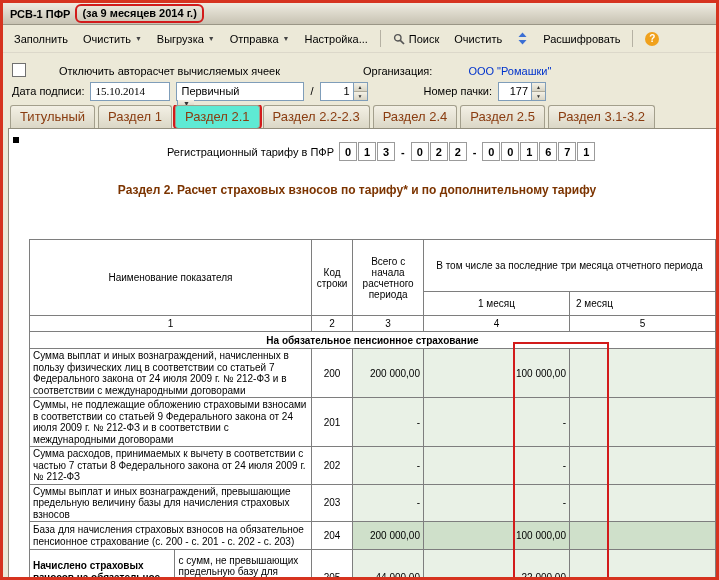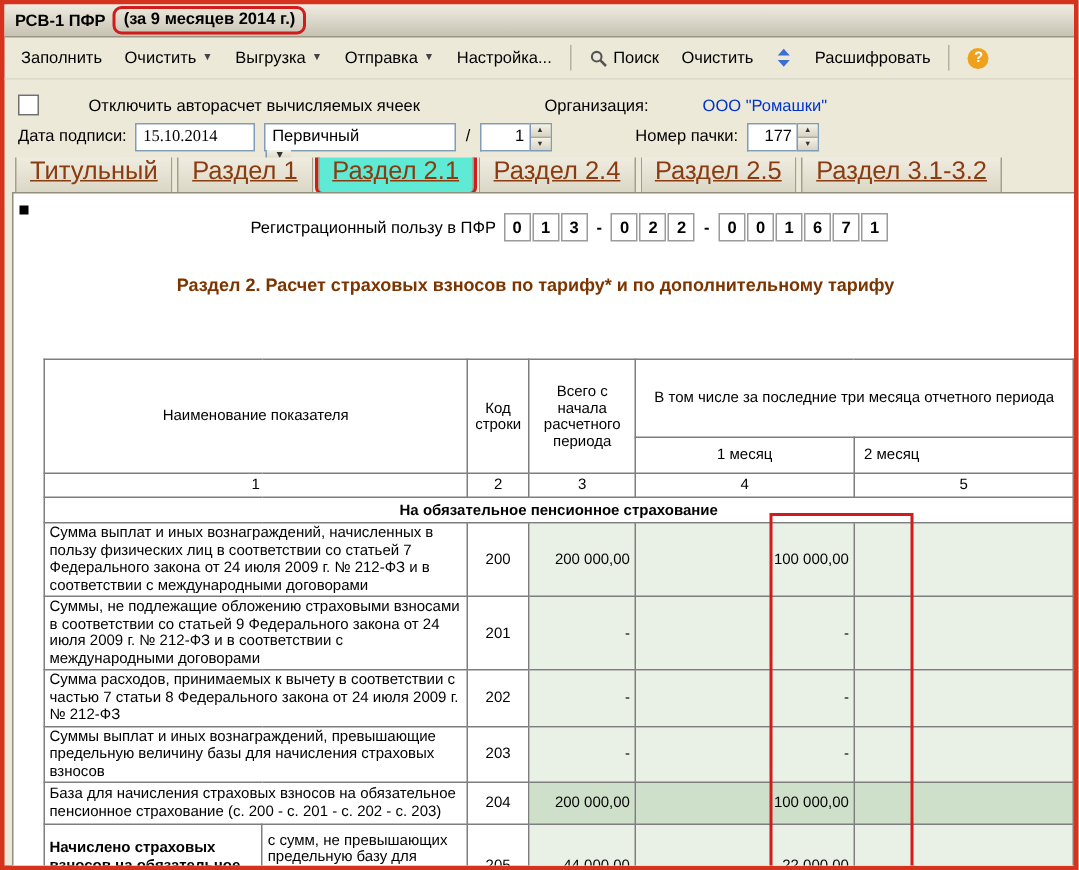--- a/index.html
+++ b/index.html
@@ -51,21 +51,21 @@
   .spinner { width:13px; display:flex; flex-direction:column; border:1px solid #7f9db9; }
   .sbtn { flex:1; font-size:5px; line-height:6px; text-align:center; background:linear-gradient(#f4f1e6,#d8d4c4);
           color:#333; border:none; padding:0; }
   .sbtn + .sbtn { border-top:1px solid #aeaa9a; }
   .pack-label { margin-left:50px; }
 
   
   .tabs { height:23px; flex:0 0 23px; display:flex; align-items:flex-end; padding:0 0 0 7px; gap:3px;
           overflow:hidden; white-space:nowrap; }
   .tab { padding:3px 9px 4px; background:linear-gradient(#f3f0e5,#dbd7c6); border:1px solid #a39f8c;
-         border-bottom:none; border-radius:3px 3px 0 0; color:#8a3c10; font-size:17px; cursor:default;text-decoration:underline; }
+         border-bottom:none; border-radius:3px 3px 0 0; color:#8a3c10; font-size:13px; cursor:default; }
   .tab.active { background:#5eead4; position:relative; z-index:2;
                 box-shadow:0 0 0 2px #d21b1b; border-radius:3px; }
 
   
   .content { flex:1 1 auto; position:relative; background:#fff; margin-left:5px;
              border:1px solid #928e7e; border-right:none; border-bottom:none; overflow:hidden; }
   .marker { position:absolute; left:4px; top:8px; width:6px; height:6px; background:#000; }
 
   .regrow { position:absolute; left:158px; top:13px; display:flex; align-items:center; gap:5px; }
   .dgroup { display:flex; gap:1px; }
@@ -186,30 +186,31 @@
         <button class="sbtn">▲</button>
         <button class="sbtn">▼</button>
       </span>
     </span>
   </div>
 
   <div class="tabs">
     <span class="tab">Титульный</span>
     <span class="tab">Раздел 1</span>
     <span class="tab active">Раздел 2.1</span>
+    <span class="tab">Раздел 2.2-2.3</span>
     <span class="tab">Раздел 2.4</span>
     <span class="tab">Раздел 2.5</span>
     <span class="tab">Раздел 3.1-3.2</span>
   </div>
 
   <div class="content">
     <span class="marker"></span>
 
     <div class="regrow">
-      <span>Регистрационный пользу в ПФР</span>
+      <span>Регистрационный тарифу в ПФР</span>
       <span class="dgroup">
         <span class="dcell">0</span>
         <span class="dcell">1</span>
         <span class="dcell">3</span>
       </span>
       <span class="dsep">-</span>
       <span class="dgroup">
         <span class="dcell">0</span>
         <span class="dcell">2</span>
         <span class="dcell">2</span>

